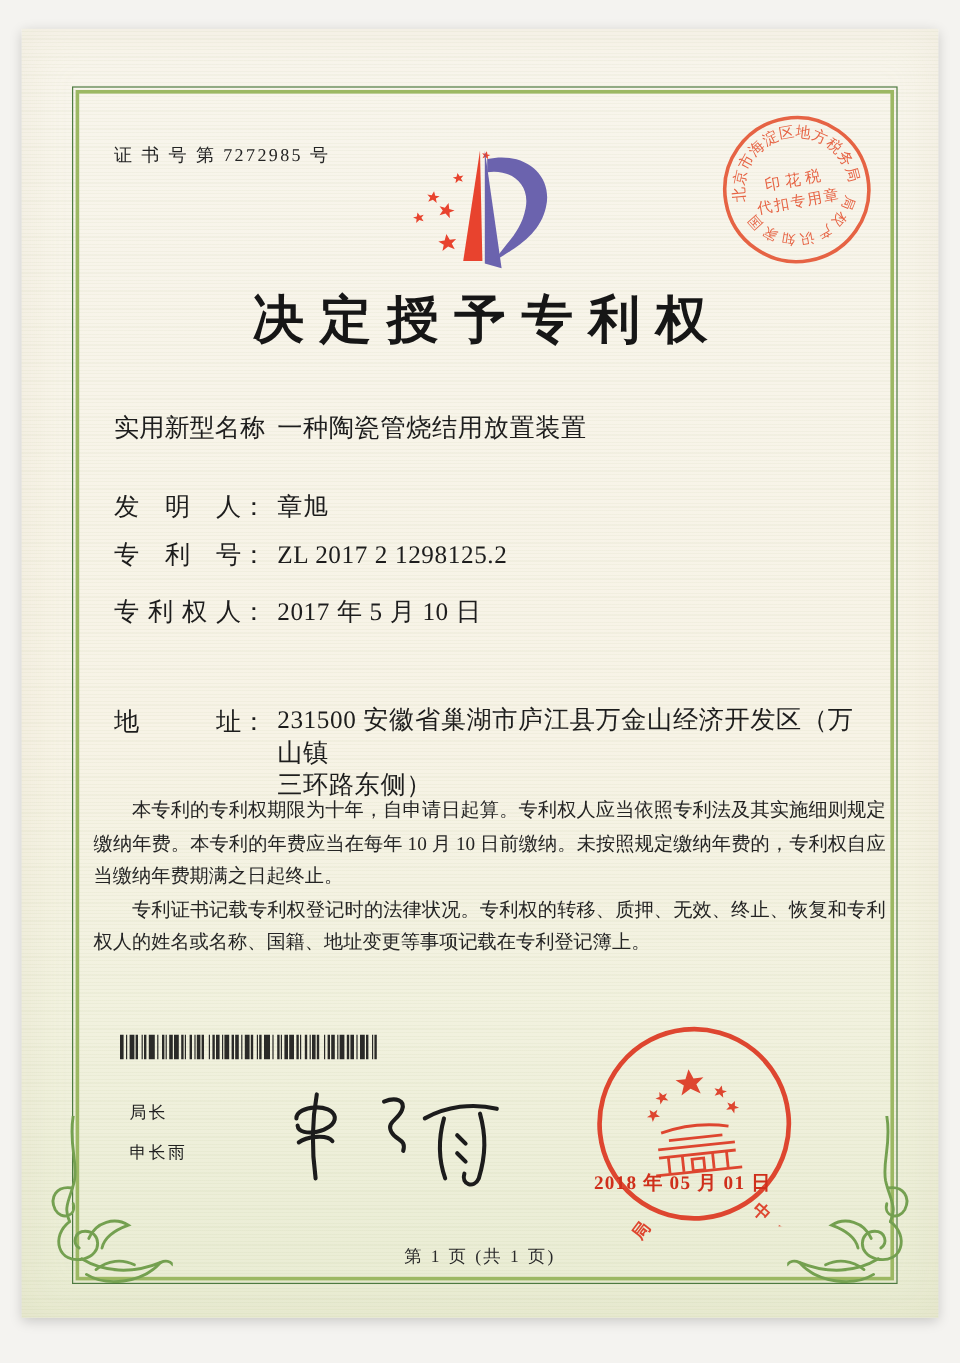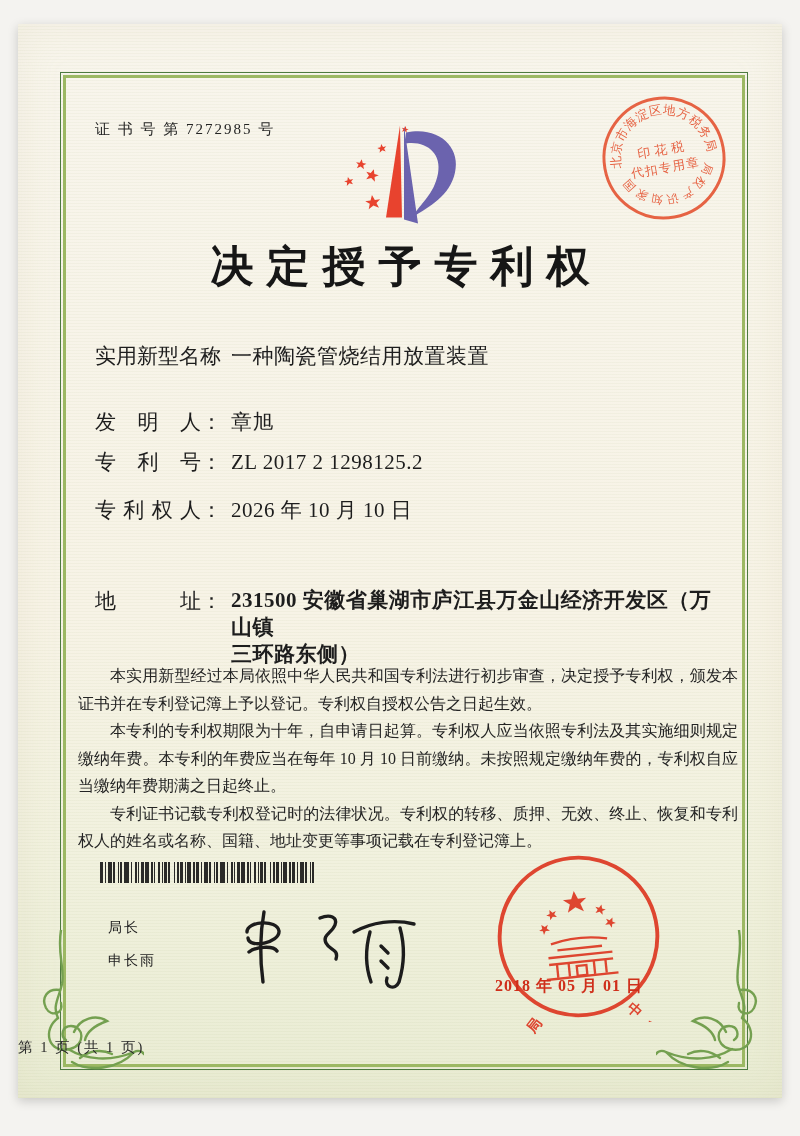--- a/index.html
+++ b/index.html
@@ -32,39 +32,39 @@
   }
   .logo{position:absolute;left:50%;top:84px;transform:translateX(-50%);width:150px;height:128px;}
   .title{
     position:absolute;left:0;top:214px;width:100%;text-align:center;
     font-size:43px;font-weight:700;color:#161616;letter-spacing:13px;text-indent:13px;
   }
   .frow{position:absolute;left:77px;font-size:21px;color:#1d1d1d;white-space:nowrap;}
   .flabel{display:inline-block;width:106px;text-align:justify;text-align-last:justify;vertical-align:top;}
   .fcolon{margin-right:9px;}
   .fvalue{letter-spacing:.5px;}
-  .addr-lines{display:inline-block;vertical-align:top;letter-spacing:.5px;line-height:27px;white-space:normal;width:500px;font-weight:bold;}
+  .addr-lines{display:inline-block;vertical-align:top;letter-spacing:.5px;line-height:27px;white-space:normal;width:500px;}
   .grant-right{position:absolute;left:437px;top:0;letter-spacing:2px;}
   .grant-right .gl{letter-spacing:4px;}
   .body-text{
     position:absolute;left:60px;top:638px;width:660px;
     font-size:16px;line-height:27.5px;color:#242424;text-align:justify;
   }
   .body-text p{margin:0;text-indent:2em;}
   .barcode{position:absolute;left:82px;top:838px;width:216px;height:21px;}
   .sig-title{position:absolute;left:90px;top:895px;font-size:14px;color:#222;letter-spacing:2px;}
   .sig-name{position:absolute;left:90px;top:928px;font-size:14px;color:#222;letter-spacing:2px;}
   .autograph{position:absolute;left:214px;top:878px;width:195px;height:92px;}
   .seal{position:absolute;left:468px;top:820px;width:185px;height:185px;transform:rotate(-6deg);opacity:.92;}
   .seal-date{
     position:absolute;left:477px;top:952px;font-size:16px;color:#cf2f1b;font-weight:600;letter-spacing:1px;
   }
   .stamp{position:absolute;left:576px;top:64px;width:140px;height:140px;transform:rotate(-10deg);opacity:.88;}
   .footer{
-    position:absolute;left:0;top:1014px;width:100%;text-align:left;
+    position:absolute;left:0;top:1014px;width:100%;text-align:center;
     font-size:14.5px;color:#2a2a2a;letter-spacing:2px;
   }
   svg text{font-family:"Liberation Serif","DejaVu Serif",serif;}
 </style>
 </head>
 <body>
 
 <div class="paper">
 
   <div class="frame">
@@ -133,28 +133,27 @@
   <div class="frow" style="top:318px;">
     <span class="flabel">实用新型名称</span><span class="fcolon">：</span><span class="fvalue">一种陶瓷管烧结用放置装置</span>
   </div>
   <div class="frow" style="top:384px;">
     <span class="flabel">发明人</span><span class="fcolon">：</span><span class="fvalue">章旭</span>
   </div>
   <div class="frow" style="top:424px;">
     <span class="flabel">专利号</span><span class="fcolon">：</span><span class="fvalue">ZL 2017 2 1298125.2</span>
   </div>
   <div class="frow" style="top:472px;">
-    <span class="flabel">专利权人</span><span class="fcolon">：</span><span class="fvalue">2026 年 10 月 10 日</span>
+    <span class="flabel">专利权人</span><span class="fcolon">：</span><span class="fvalue">2017 年 5 月 10 日</span>
   </div>
   <div class="frow" style="top:563px;">
     <span class="flabel">地址</span><span class="fcolon">：</span><span class="addr-lines"><span>231500 安徽省巢湖市庐江县万金山经济开发区（万山镇</span><br><span>三环路东侧）</span></span>
   </div>
 
   <div class="body-text">
-    <p>本实用新型经过本局依照中华人民共和国专利法进行初步审查，决定授予专利权，颁发本证书并在专利登记簿上予以登记。专利权自授权公告之日起生效。</p>
     <p>本专利的专利权期限为十年，自申请日起算。专利权人应当依照专利法及其实施细则规定缴纳年费。本专利的年费应当在每年 10 月 10 日前缴纳。未按照规定缴纳年费的，专利权自应当缴纳年费期满之日起终止。</p>
     <p>专利证书记载专利权登记时的法律状况。专利权的转移、质押、无效、终止、恢复和专利权人的姓名或名称、国籍、地址变更等事项记载在专利登记簿上。</p>
   </div>
 
   <svg class="barcode" viewBox="0 0 216 21" preserveAspectRatio="none">
     <line x1="0" y1="10.5" x2="216" y2="10.5" stroke="#2a2a28" stroke-width="21" stroke-dasharray="3 2 1 2 4 1 2 3 1 1 2 2 5 2 1 3 2 1 1 2 3 1 4 2 2 1 1 3 2 2 1 1 3 1 2 4 1 2 2 1 3 2 1 1 4 2 2 1"></line>
   </svg>
 
   <div class="sig-title">局长</div>
   <div class="sig-name">申长雨</div>

